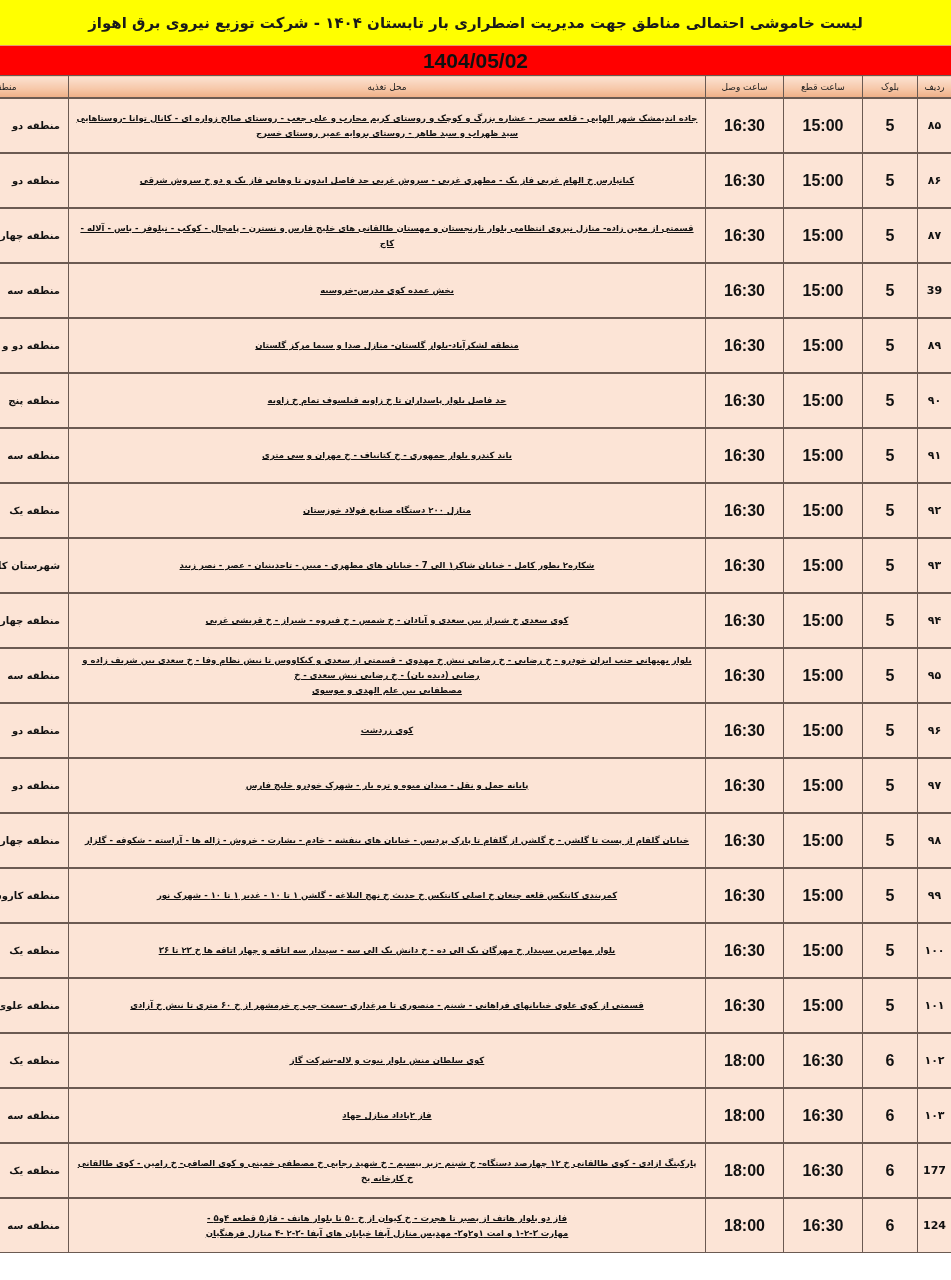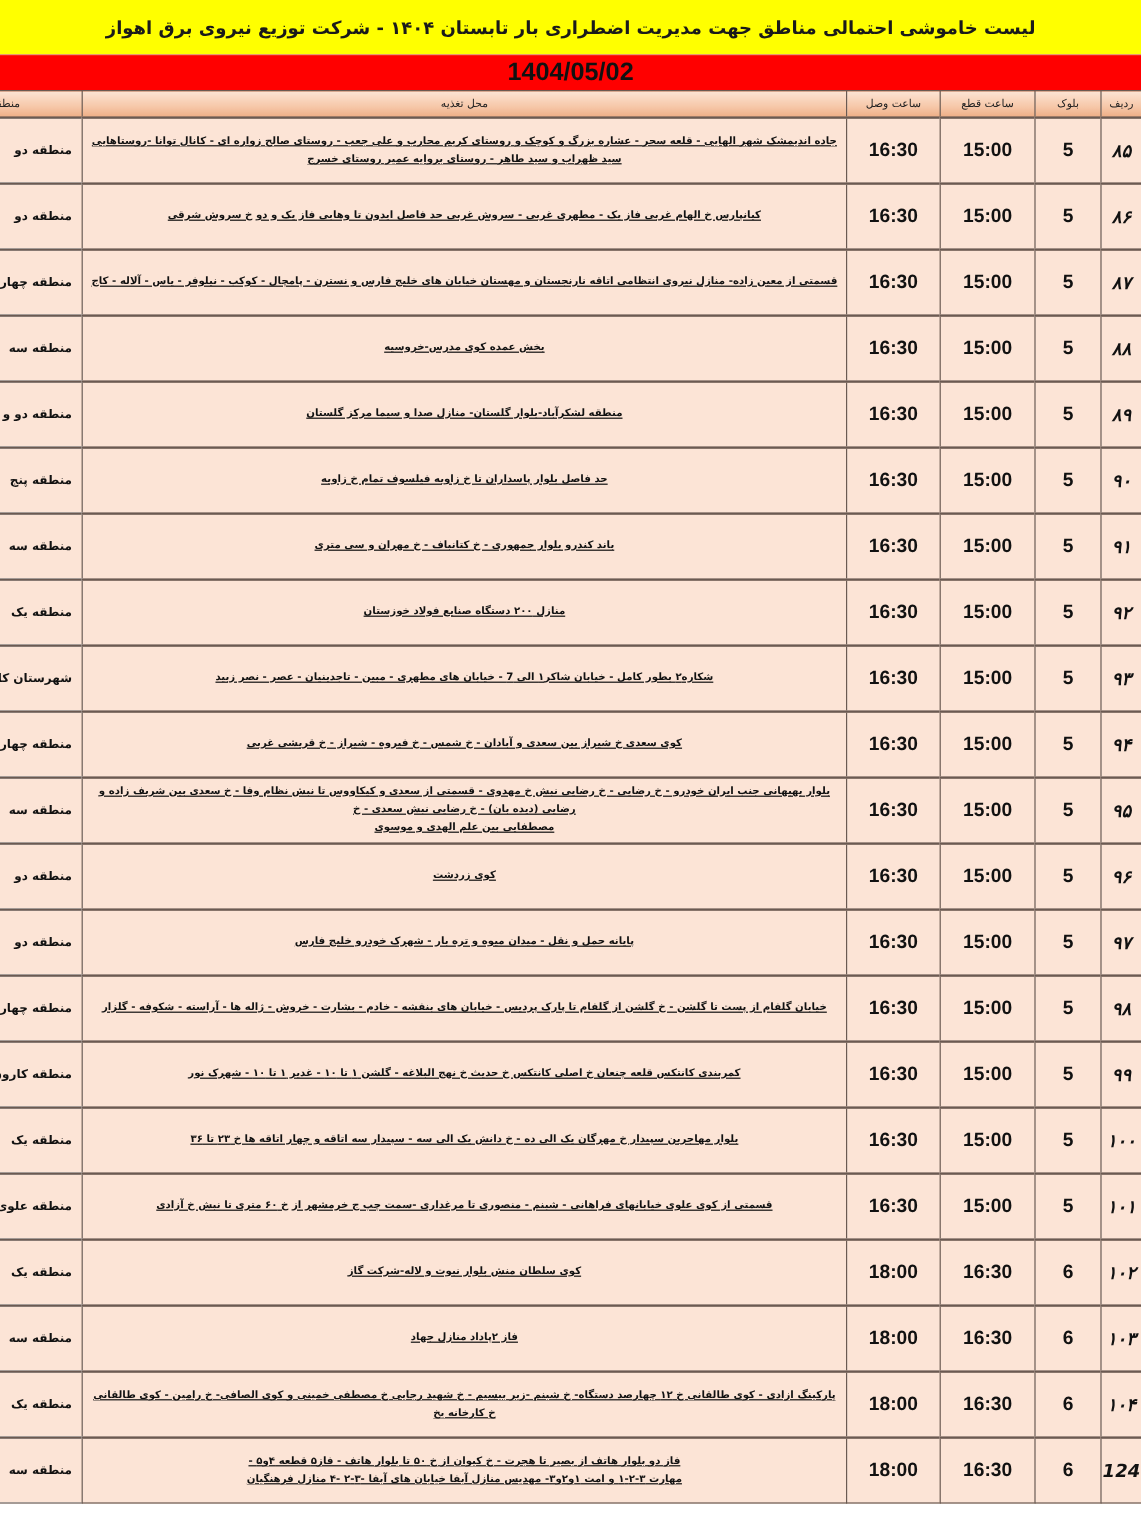--- a/index.html
+++ b/index.html
@@ -53,21 +53,21 @@
     padding: 0 6px;
     color: #111;
   }
   td.loc {
     font-size: 8.5px; font-weight: bold; line-height: 15px; text-decoration: underline;
   }
   td.time, td.block {
     font-family: "Liberation Sans", sans-serif;
     font-weight: bold; font-size: 16px;
   }
-  td.rownum { font-size: 15px; font-weight: bold; padding: 0; font-style: italic; }
+  td.rownum { font-size: 11px; font-weight: bold; padding: 0; }
   td.region {
     font-size: 10px; font-weight: bold;
     text-align: right; white-space: nowrap; overflow: hidden;
     padding-right: 8px;
   }
 </style>
 </head>
 <body>
 
 <div class="title-band">لیست خاموشی احتمالی مناطق جهت مدیریت اضطراری بار تابستان ۱۴۰۴ - شرکت توزیع نیروی برق اهواز</div>
@@ -108,25 +108,25 @@
           <td class="time">15:00</td>
           <td class="time">16:30</td>
           <td class="loc">کیانپارس خ الهام غربی فاز یک - مطهری غربی - سروش غربی حد فاصل ایدون تا وهابی فاز یک و دو  خ سروش شرقی</td>
           <td class="region">منطقه دو</td>
         </tr>
         <tr>
           <td class="rownum">۸۷</td>
           <td class="block">5</td>
           <td class="time">15:00</td>
           <td class="time">16:30</td>
-          <td class="loc">قسمتی از معین زاده- منازل نیروی انتظامی اتاقه نارنجستان و مهستان خیابان های خلیج فارس و نسترن - پامچال - کوکب - نیلوفر - یاس - آلاله - کاج</td>
+          <td class="loc">قسمتی از معین زاده- منازل نیروی انتظامی بلوار نارنجستان و مهستان طالقانی های خلیج فارس و نسترن - پامچال - کوکب - نیلوفر - یاس - آلاله - کاج</td>
           <td class="region">منطقه چهار</td>
         </tr>
         <tr>
-          <td class="rownum">۸۸</td>
+          <td class="rownum">39</td>
           <td class="block">5</td>
           <td class="time">15:00</td>
           <td class="time">16:30</td>
           <td class="loc">بخش عمده کوی مدرس-خروسیه</td>
           <td class="region">منطقه سه</td>
         </tr>
         <tr>
           <td class="rownum">۸۹</td>
           <td class="block">5</td>
           <td class="time">15:00</td>
@@ -240,21 +240,21 @@
         </tr>
         <tr>
           <td class="rownum">۱۰۳</td>
           <td class="block">6</td>
           <td class="time">16:30</td>
           <td class="time">18:00</td>
           <td class="loc">فاز ۲پاداد منازل جهاد</td>
           <td class="region">منطقه سه</td>
         </tr>
         <tr>
-          <td class="rownum">۱۰۴</td>
+          <td class="rownum">177</td>
           <td class="block">6</td>
           <td class="time">16:30</td>
           <td class="time">18:00</td>
           <td class="loc">پارکینگ ازادی - کوی طالقانی خ ۱۲ چهارصد دستگاه- خ شبنم -زیر بیسیم - خ شهید رجایی خ مصطفی خمینی  و کوی الصافی- خ رامین - کوی طالقانی خ کارخانه یخ</td>
           <td class="region">منطقه یک</td>
         </tr>
         <tr>
           <td class="rownum">124</td>
           <td class="block">6</td>
           <td class="time">16:30</td>

